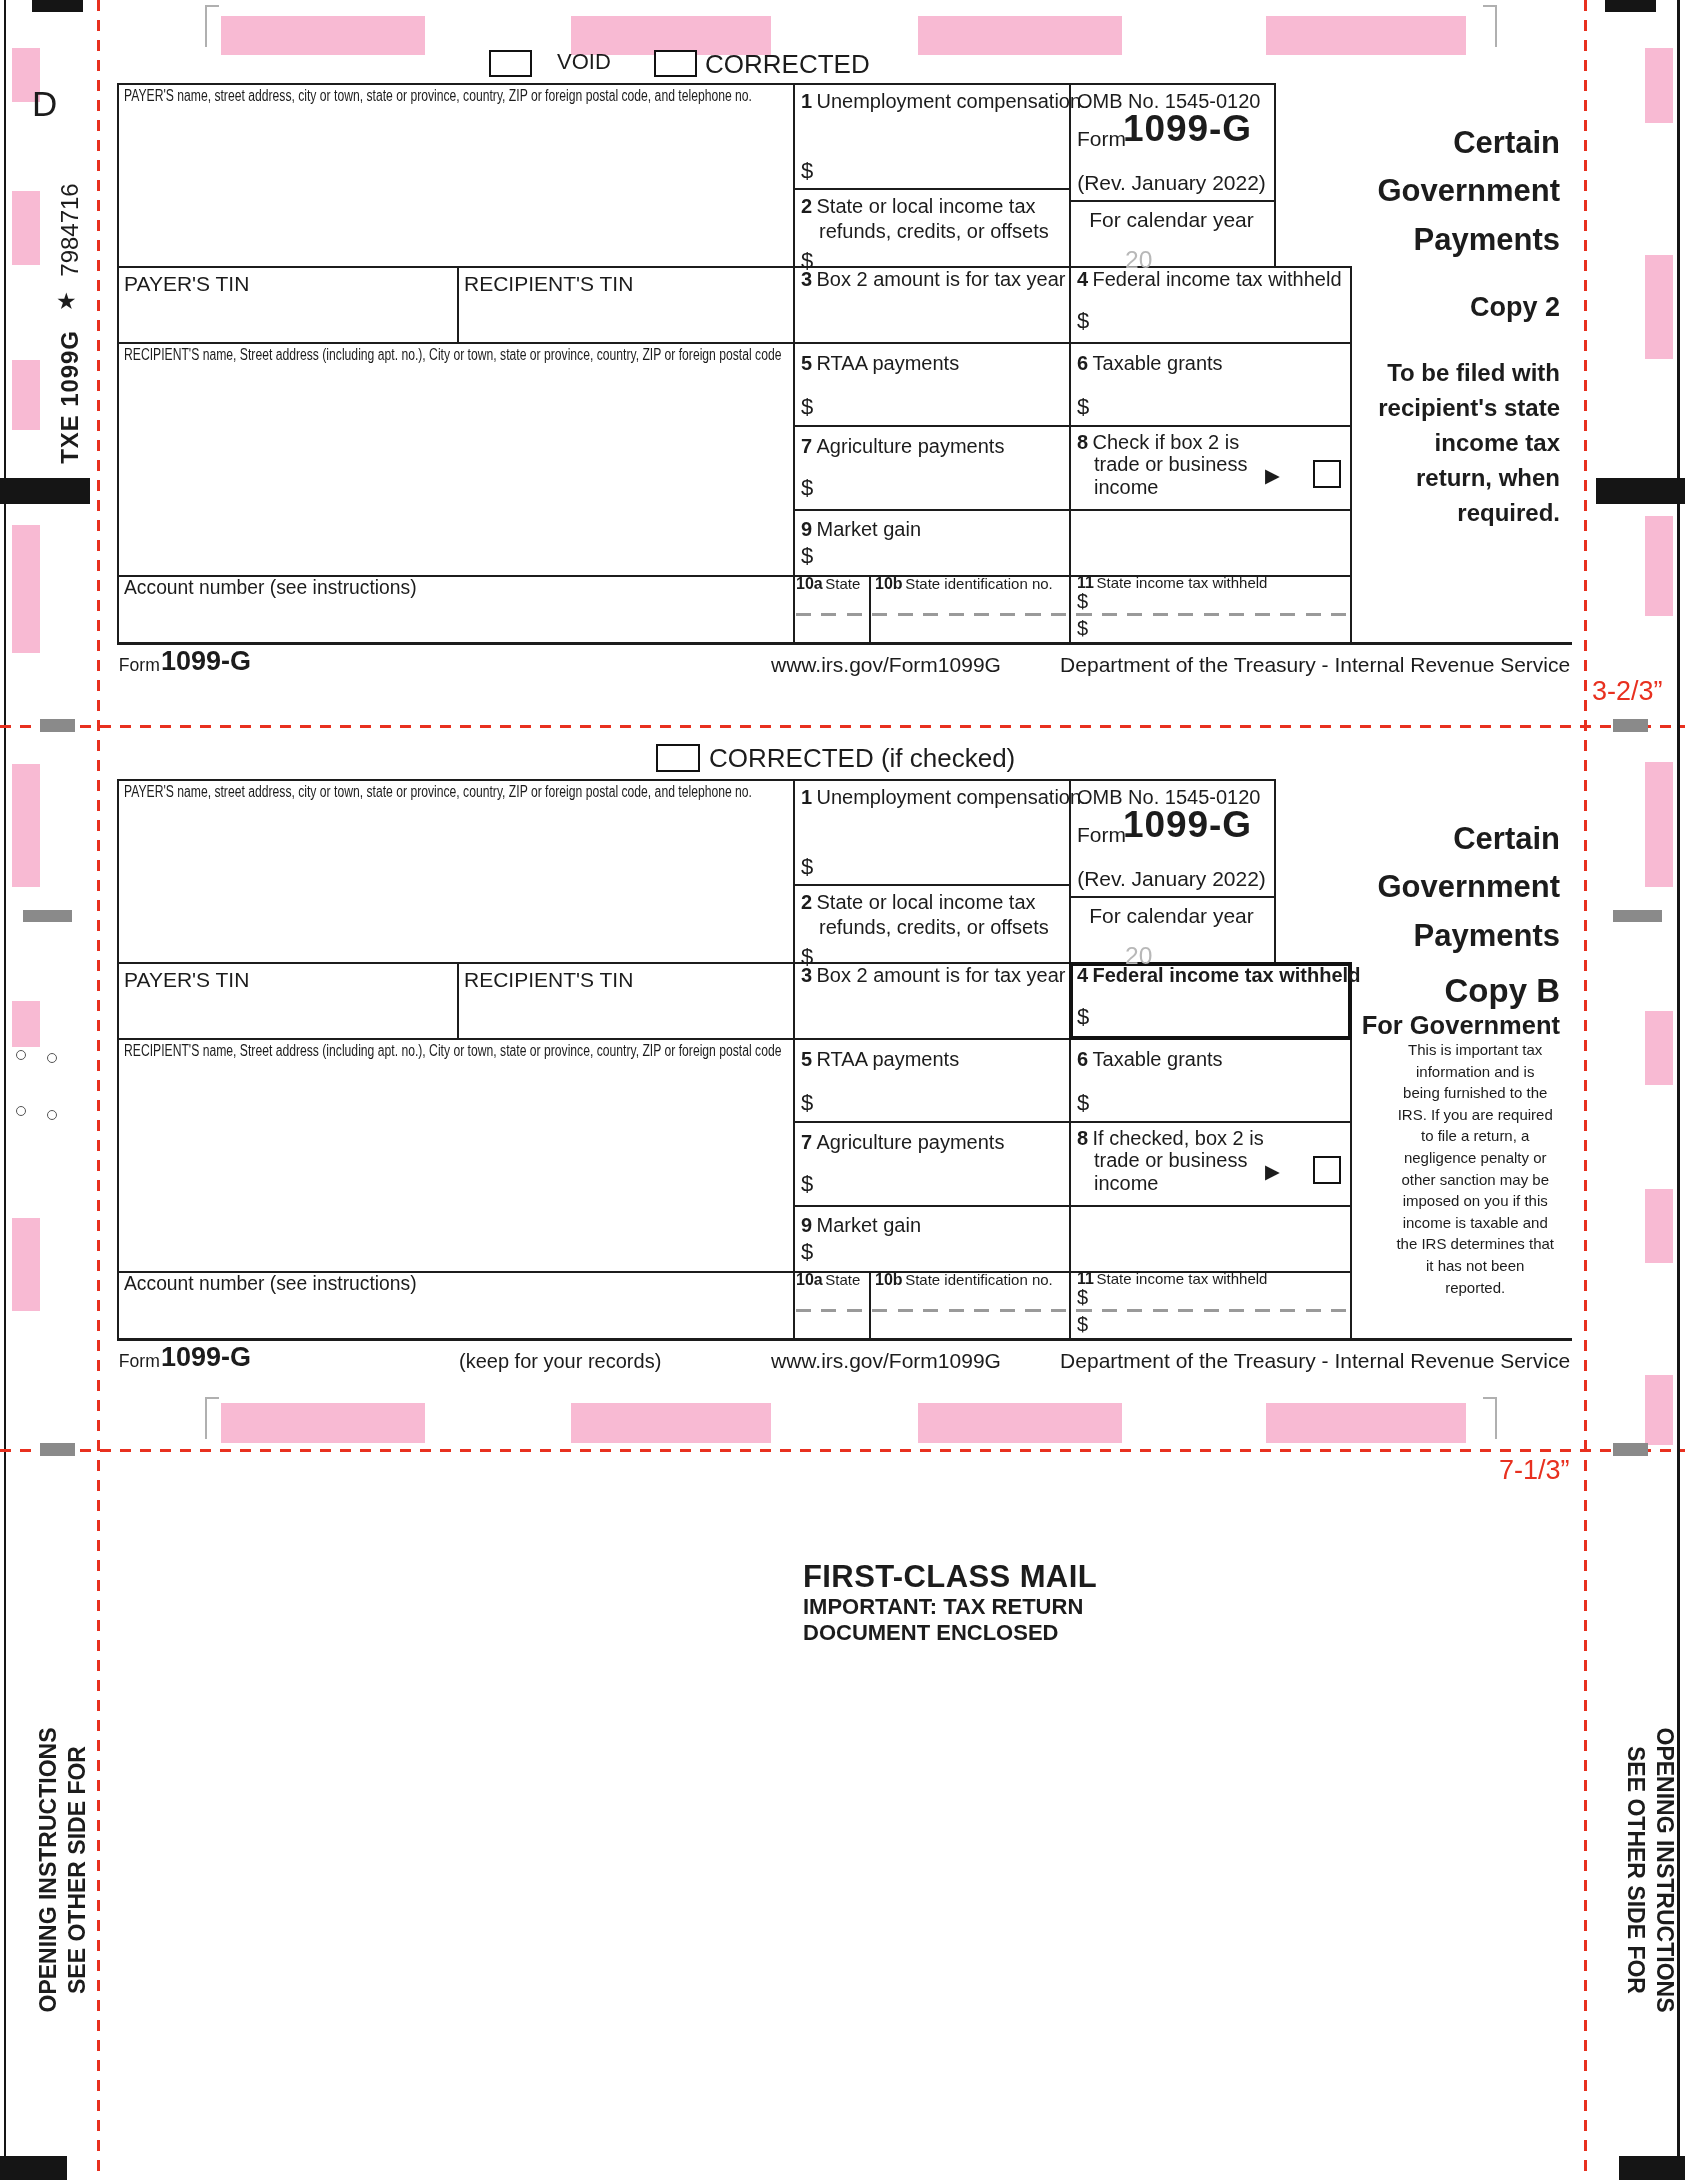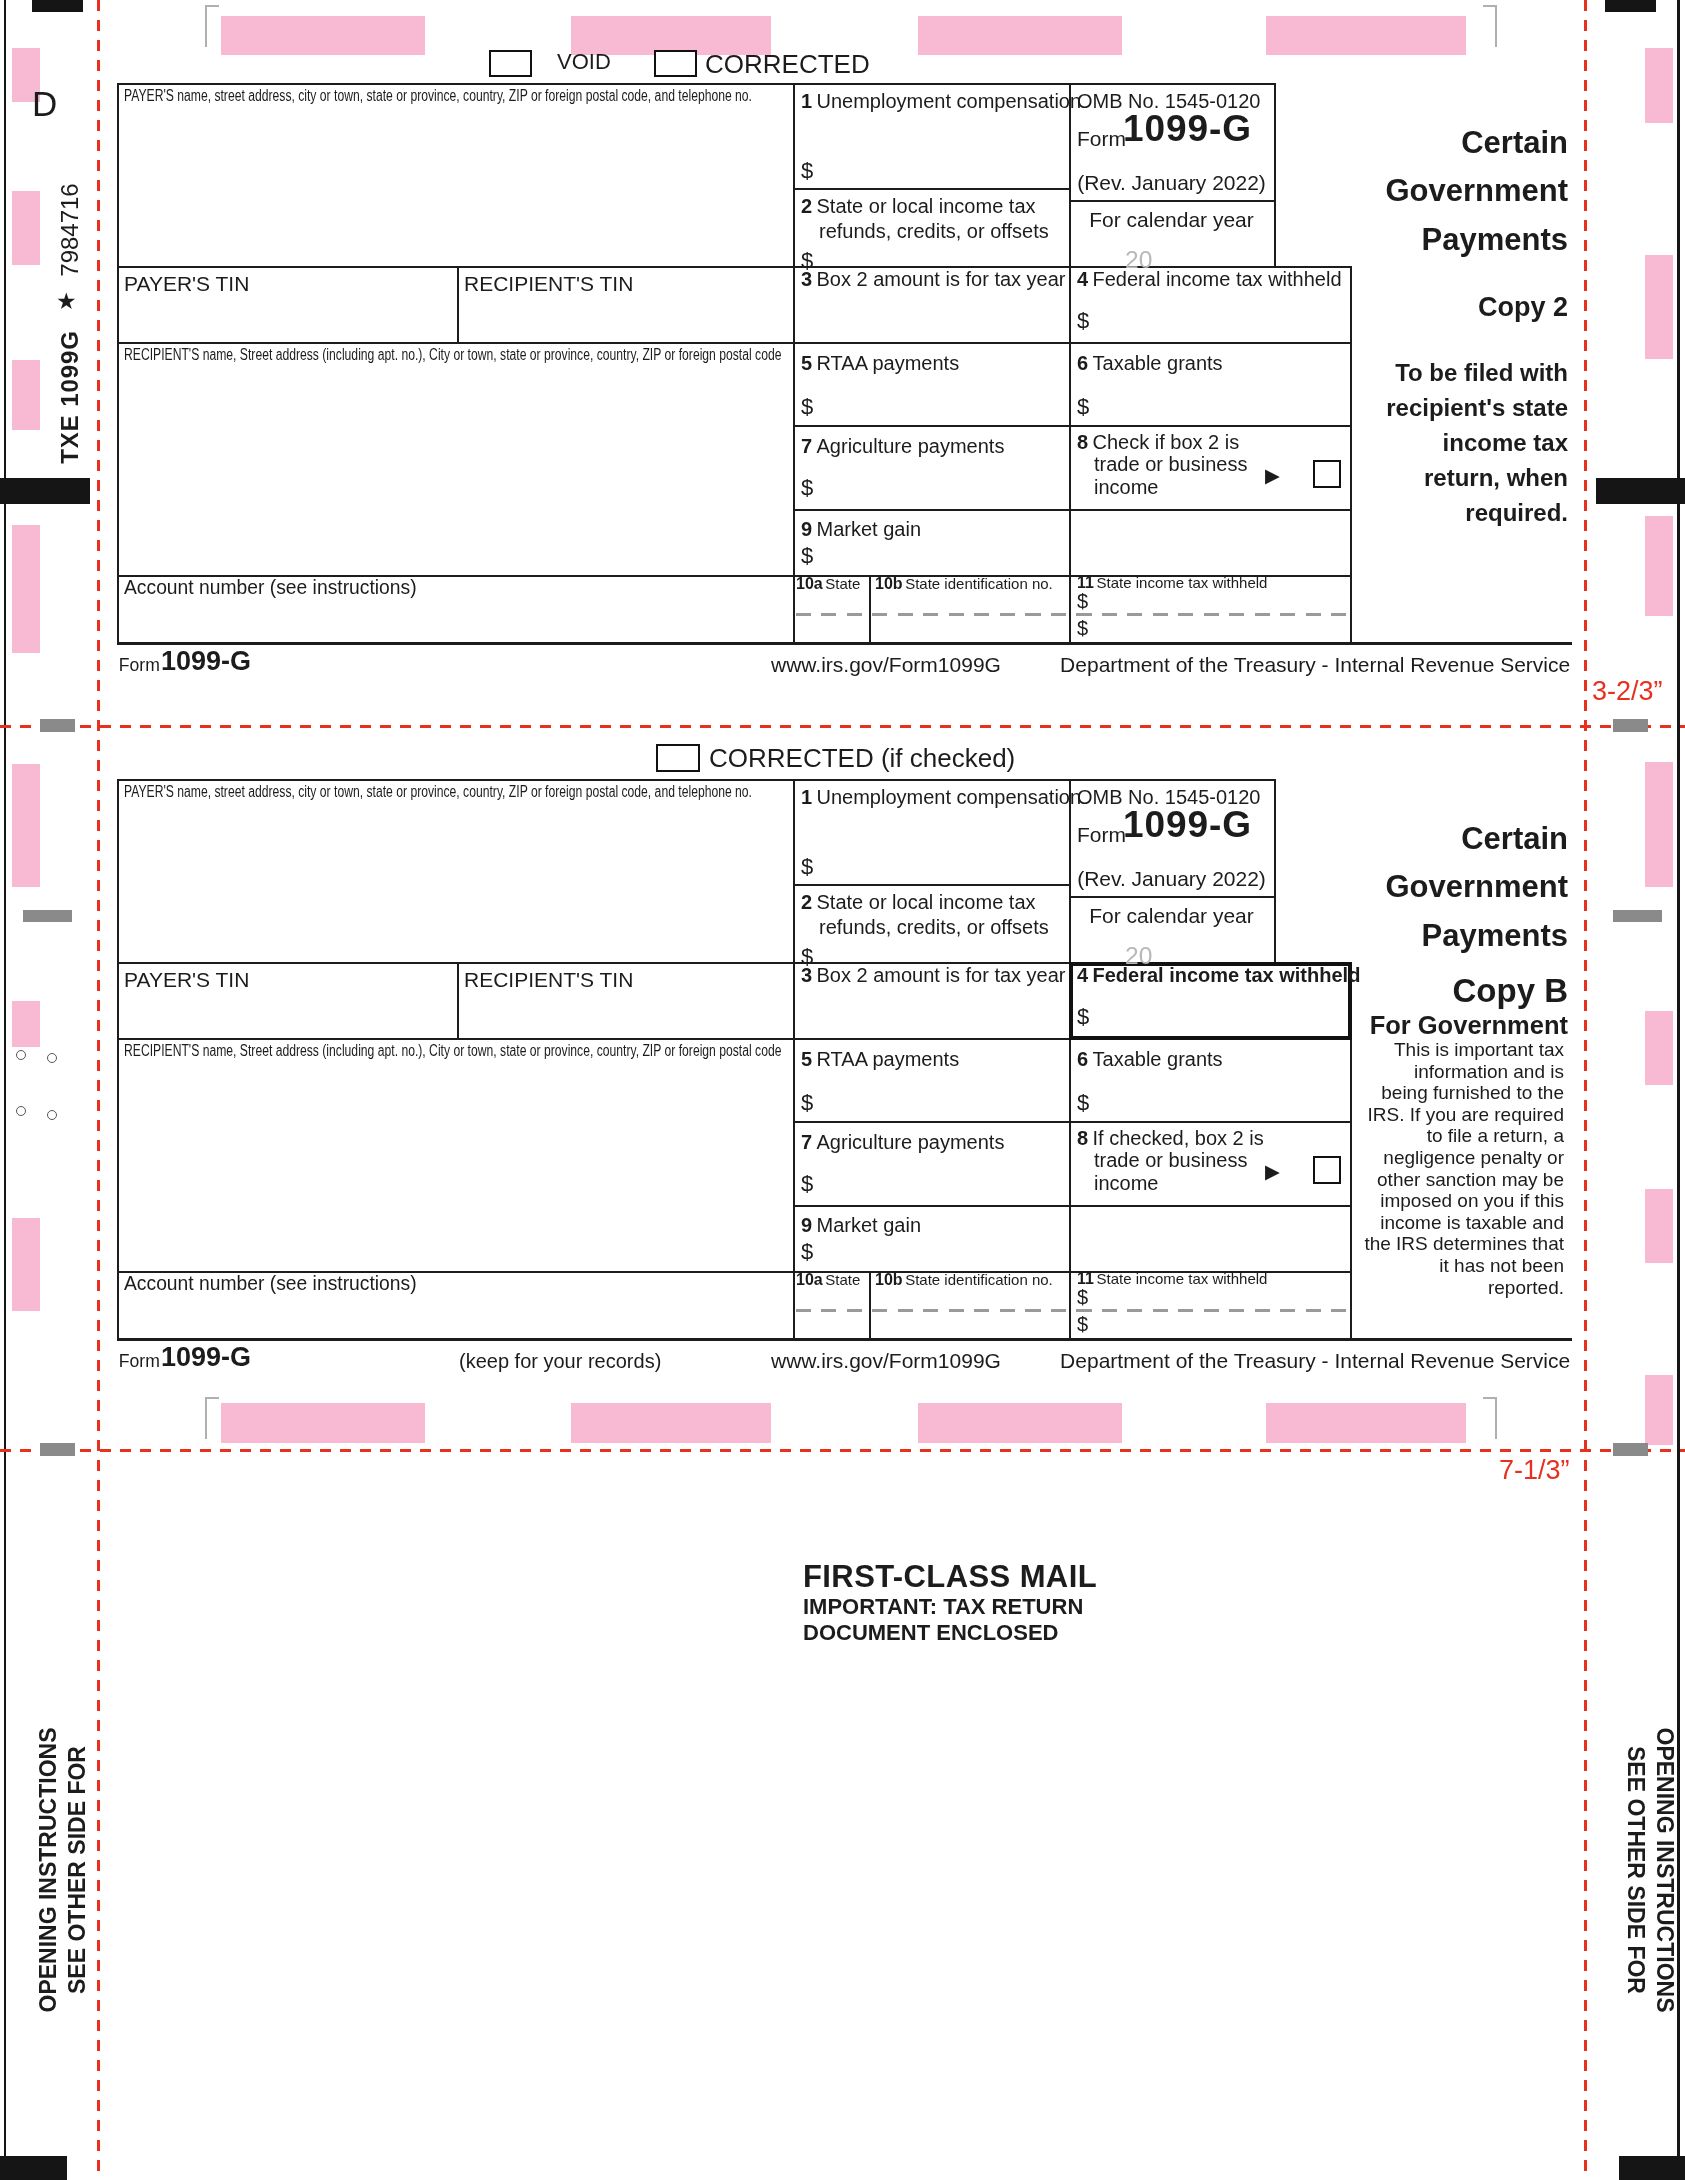--- a/index.html
+++ b/index.html
@@ -25,29 +25,29 @@
   .h56{left:676px;top:342px;width:559px;height:1.8px}
   .h78{left:676px;top:426px;width:559px;height:1.8px}
   .h9{left:0;top:492px;width:1235px;height:1.8px}
   .hbot{left:0;top:559px;width:1455px;height:2.6px}
   
   .lbl{position:absolute;font-size:20px;white-space:nowrap}
   .bn{font-weight:700;margin-right:4.4px}
   .dol{position:absolute;font-size:22px}
   .cond{position:absolute;font-size:16px;white-space:nowrap;transform:scaleX(.76);transform-origin:0 0}
   .tin{position:absolute;font-size:21px;white-space:nowrap}
-  .rt{position:absolute;right:4px;text-align:center;white-space:nowrap}
+  .rt{position:absolute;right:12px;text-align:center;white-space:nowrap}
   .ttl{font-size:31px;font-weight:700}
   .t1{top:42px}.t2{top:90px}.t3{top:139px}
   .copyl{top:209px;font-size:27px;font-weight:700}
   .note{font-size:24px;font-weight:700}
   .n1{top:276px}.n2{top:311px}.n3{top:346px}.n4{top:381px}.n5{top:416px}
   .copyb{top:193px;font-size:33px;font-weight:700}
   .forrec{top:232px;font-size:25.5px;font-weight:700}
-  .para{position:absolute;right:8px;top:260px;text-align:right;font-size:19px;line-height:21.6px;white-space:nowrap}
+  .para{position:absolute;right:18px;top:260px;text-align:center;font-size:15px;line-height:21.6px;white-space:nowrap}
   .payerlbl{left:7px;top:4.4px}
   .reclbl{left:7px;top:263px}
   .b1l{left:684px;top:7px}.b1d{left:684px;top:75px}
   .b2l1{left:684px;top:112px}.b2l2{left:702px;top:137px}.b2d{left:684px;top:165px}
   .ombl{left:960px;top:7px;font-size:20px}
   .fw{left:960px;top:44px;font-size:21px}
   .fn{left:1006px;top:24.6px;font-size:37px;font-weight:700;letter-spacing:0.9px}
   .revl{left:952px;top:88px;width:205px;text-align:center;font-size:21px}
   .call{left:952px;top:125px;width:205px;text-align:center;font-size:21px}
   .yy{left:1008px;top:163px;font-size:24.6px;color:#b8b8b8}

